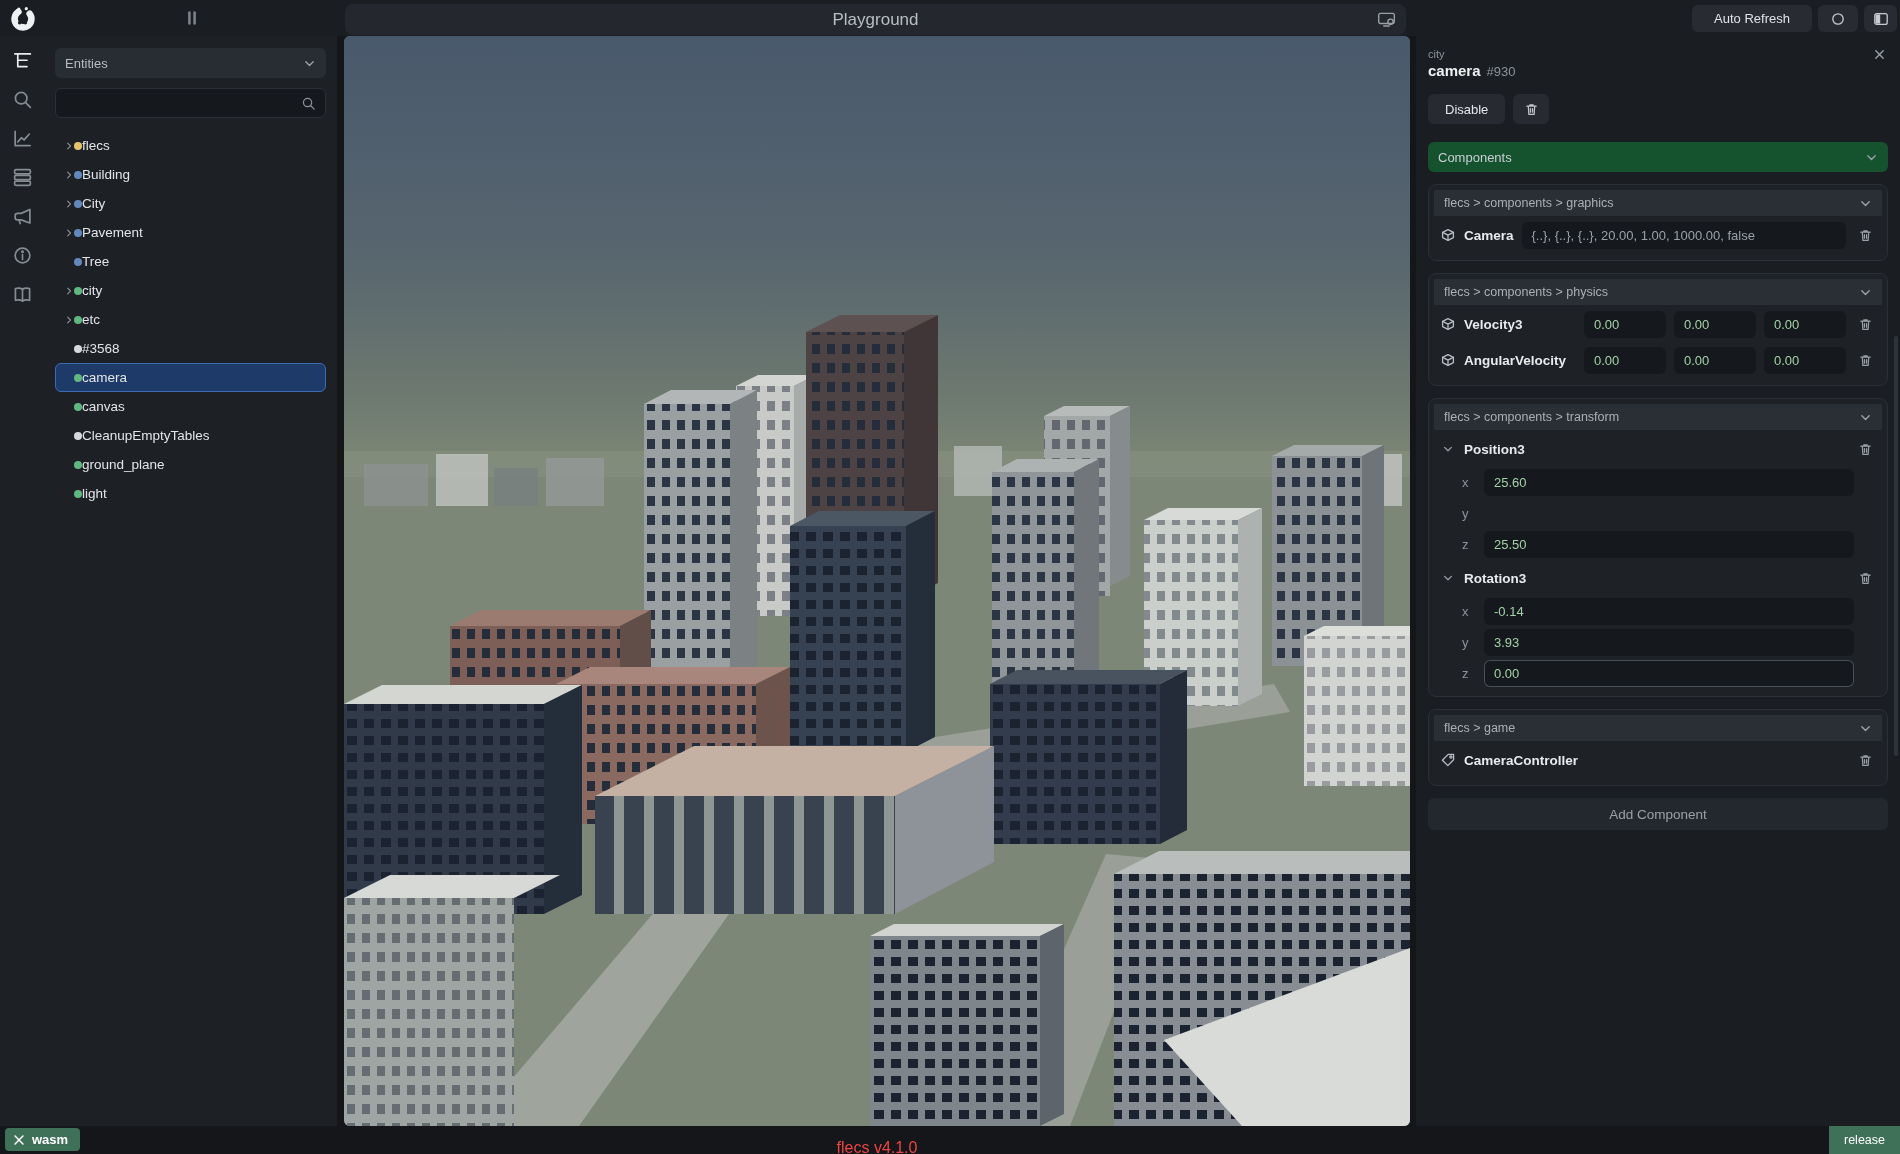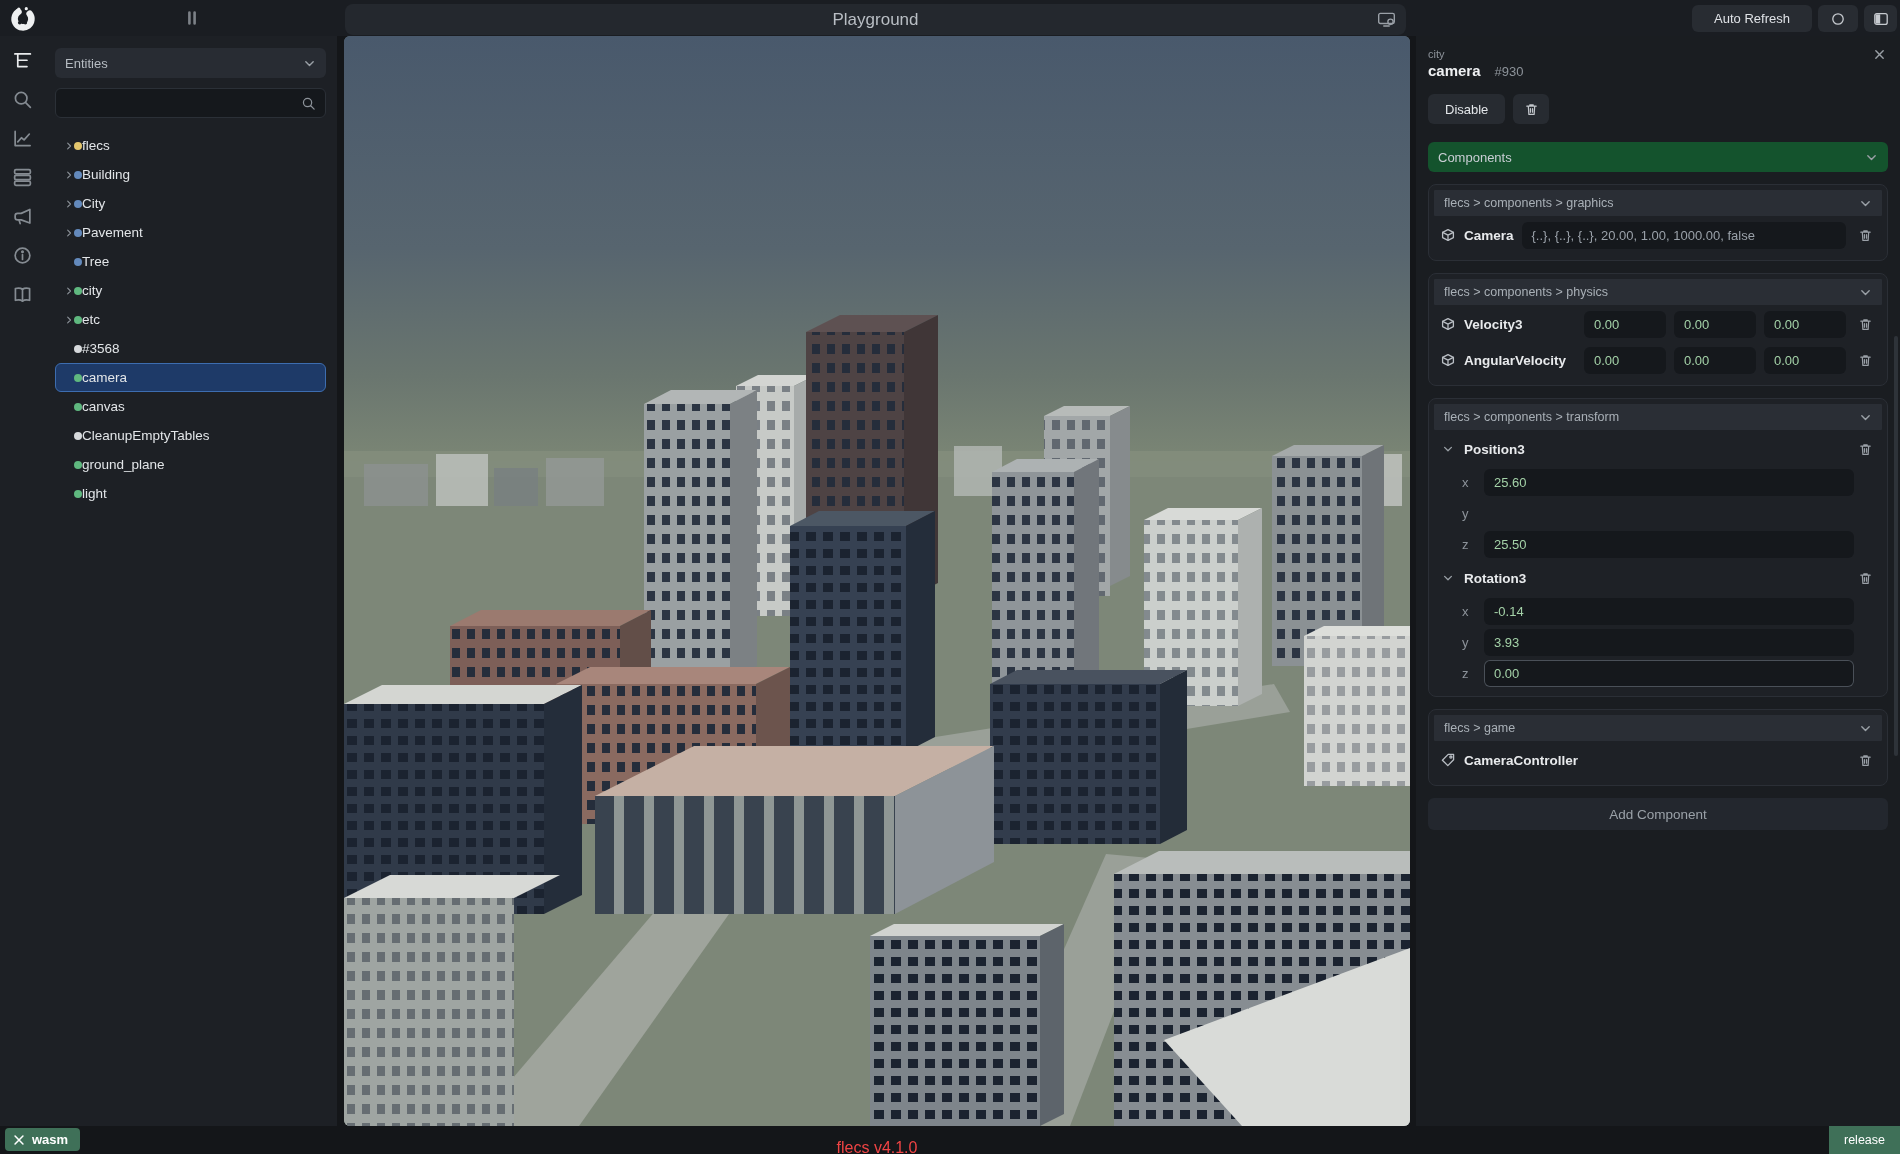--- a/index.html
+++ b/index.html
@@ -47,21 +47,21 @@
   .trow .dot{width:8px;height:8px;border-radius:50%;flex:none}
 
   .viewport{flex:1;margin:0 6px 0 7px;border-radius:6px;overflow:hidden;position:relative;background:#5b6a74}
   .viewport svg{display:block}
 
   
   .inspector{width:484px;background:#1a1d21;padding:10px 12px;box-sizing:border-box;position:relative}
   .crumb{font-size:11px;color:#8d939a;margin-top:2px}
   .ent-line{margin-top:2px}
   .ent-name{font-size:15px;font-weight:700;color:#eef0f2}
-  .ent-id{font-size:13px;color:#8d939a;margin-left:14px}
+  .ent-id{font-size:13px;color:#8d939a;margin-left:6px}
   .close-btn{position:absolute;right:14px;top:12px;width:13px;height:13px;color:#9aa0a6;cursor:pointer}
   .btn-row{display:flex;gap:8px;margin-top:14px}
   .btn{height:30px;background:#272b31;border:none;border-radius:6px;color:#e3e6e9;font-size:13px;
        font-family:inherit;padding:0 17px;cursor:pointer}
   .icon-btn{width:36px;padding:0;color:#c3c7cc;display:flex;align-items:center;justify-content:center}
   .icon-btn .ic{width:15px;height:15px}
   .comp-head{height:30px;background:#14532d;border-radius:6px;display:flex;align-items:center;padding:0 10px;
              font-size:13px;color:#c9ced4;margin-top:18px;cursor:pointer}
   .comp-head .chev,.group-head .chev{margin-left:auto;width:13px;height:13px;color:#9aa0a6}
   .group{border:1px solid #2b2f36;border-radius:8px;background:#1e2126;margin-top:12px;padding:5px 5px 8px}

